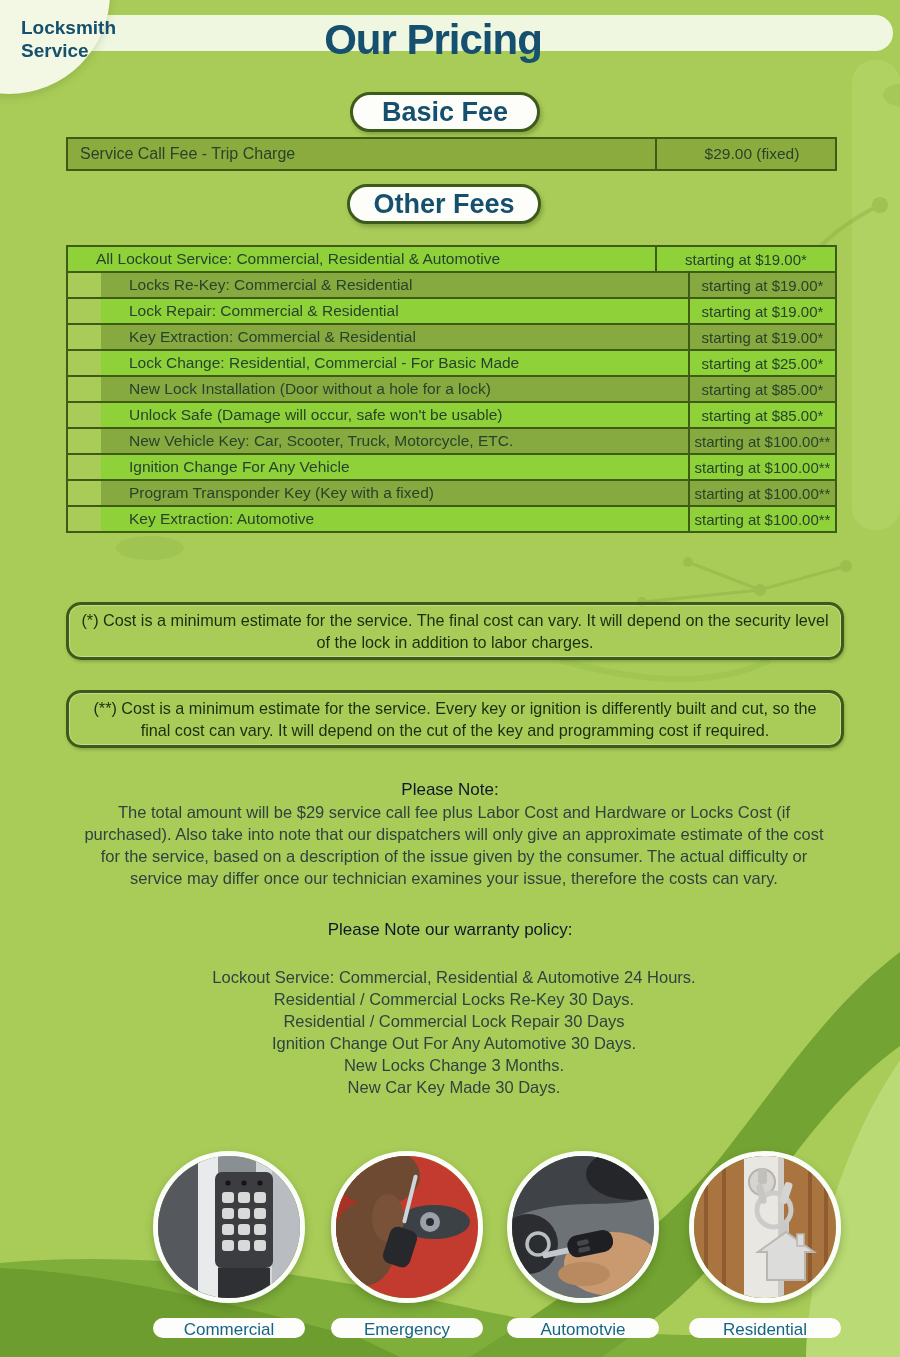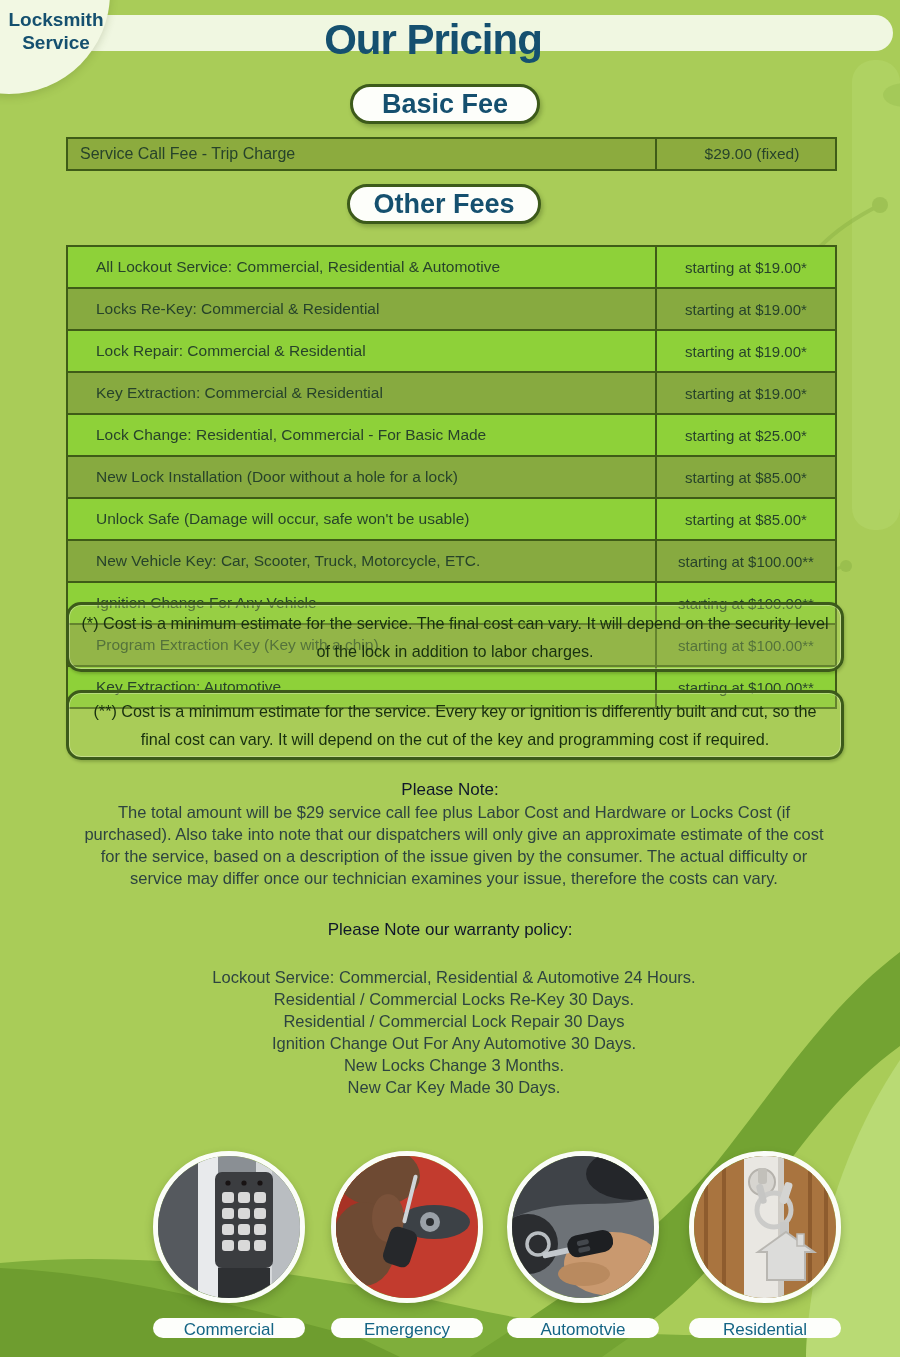--- a/index.html
+++ b/index.html
@@ -13,51 +13,51 @@
 
   
   .band{position:absolute;z-index:1;left:-30px;top:15px;width:923px;height:36px;
         background:#f0f7e1;border-radius:0 18px 18px 0;}
   .title{left:0;top:16px;width:866px;text-align:center;
          font-size:42px;font-weight:bold;color:#15506f;letter-spacing:-1px;}
 
   
   .logo-circle{position:absolute;z-index:2;left:-92px;top:-108px;width:202px;height:202px;
                border-radius:50%;background:#f2f8e3;box-shadow:0 3px 8px rgba(60,80,20,.18);}
-  .logo-text{left:0;top:8px;width:112px;text-align:center;
-             font-size:19px;font-weight:bold;color:#15506f;line-height:23px;}
+  .logo-text{left:0;top:16px;width:112px;
+             font-size:19px;font-weight:bold;color:#15506f;line-height:23px;padding-left:21px;}
 
   
   .pill{position:absolute;z-index:2;background:#fdfefa;border:3px solid #3c5a1a;
         border-radius:21px;text-align:center;color:#15506f;font-weight:bold;
         font-size:27px;line-height:34px;height:34px;
         box-shadow:2px 3px 4px rgba(50,70,15,.30);}
-  .pill-basic{left:350px;top:84px;width:184px;}
+  .pill-basic{left:350px;top:92px;width:184px;}
   .pill-other{left:347px;top:184px;width:188px;}
 
   
   .ptable{position:absolute;z-index:2;left:66px;width:767px;border:2px solid #3f5c17;}
   .table1{top:137px;}
   .table2{top:245px;}
   .trow{display:grid;grid-template-columns:587px 1fr;}
-  .trow + .trow{border-top:2px solid #3f5c17;}
+  .trow + .trow{border-top:2px solid #3f5c17;padding-left:33px;}
   .tcell{display:flex;align-items:center;color:#27432a;font-size:15.5px;}
   .tcell.service{padding-left:28px;}
   .tcell.price{justify-content:center;border-left:2px solid #3f5c17;font-size:15px;}
   .table1 .tcell{height:30px;background:#8cab3e;font-size:16px;padding-left:12px;}
   .table1 .tcell.price{font-size:15.5px;}
-  .table2 .tcell{height:40px;}
+  .table2 .tcell{height:24px;}
   .trow.bright .tcell{background:#8ed139;}
   .trow.olive  .tcell{background:#87aa40;}
 
   
   .notebox{position:absolute;z-index:2;left:66px;width:748px;padding:4px 12px;
            border:3px solid #3c5a1a;border-radius:15px;background:rgba(169,204,88,.35);
            box-shadow:inset 0 0 0 1px rgba(255,255,255,.30), 1px 2px 3px rgba(40,60,10,.25);
-           text-align:center;color:#18300f;font-size:16.2px;line-height:28px;
+           text-align:center;color:#18300f;font-size:16.2px;line-height:22px;
            display:flex;align-items:center;justify-content:center;min-height:36px;}
   .note1{top:602px;}
   .note2{top:690px;}
 
   .red-head{width:900px;text-align:center;color:#0f172a;font-weight:normal;font-size:17px;}
   .pn-head{top:780px;left:0;}
   .pn-body{top:801px;left:78px;width:752px;text-align:center;color:#2e4440;
            font-size:16.5px;line-height:22px;}
   .wr-head{top:920px;left:0;}
   .wr-list{top:966px;left:78px;width:752px;text-align:center;color:#2e4440;
@@ -151,21 +151,21 @@
     </div>
     <div class="trow olive">
       <div class="tcell service">New Vehicle Key: Car, Scooter, Truck, Motorcycle, ETC.</div>
       <div class="tcell price">starting at $100.00**</div>
     </div>
     <div class="trow bright">
       <div class="tcell service">Ignition Change For Any Vehicle</div>
       <div class="tcell price">starting at $100.00**</div>
     </div>
     <div class="trow olive">
-      <div class="tcell service">Program Extraction Key (Key with a chip)</div>
+      <div class="tcell service">Program Transponder Key (Key with a fixed)</div>
       <div class="tcell price">starting at $100.00**</div>
     </div>
     <div class="trow bright">
       <div class="tcell service">Key Extraction: Automotive</div>
       <div class="tcell price">starting at $100.00**</div>
     </div>
   </div>
 
   <div class="notebox note1">(*) Cost is a minimum estimate for the service. The final cost can vary. It will depend on the security level of the lock in addition to labor charges.</div>
   <div class="notebox note2">(**) Cost is a minimum estimate for the service. Every key or ignition is differently built and cut, so the final cost can vary. It will depend on the cut of the key and programming cost if required.</div>

